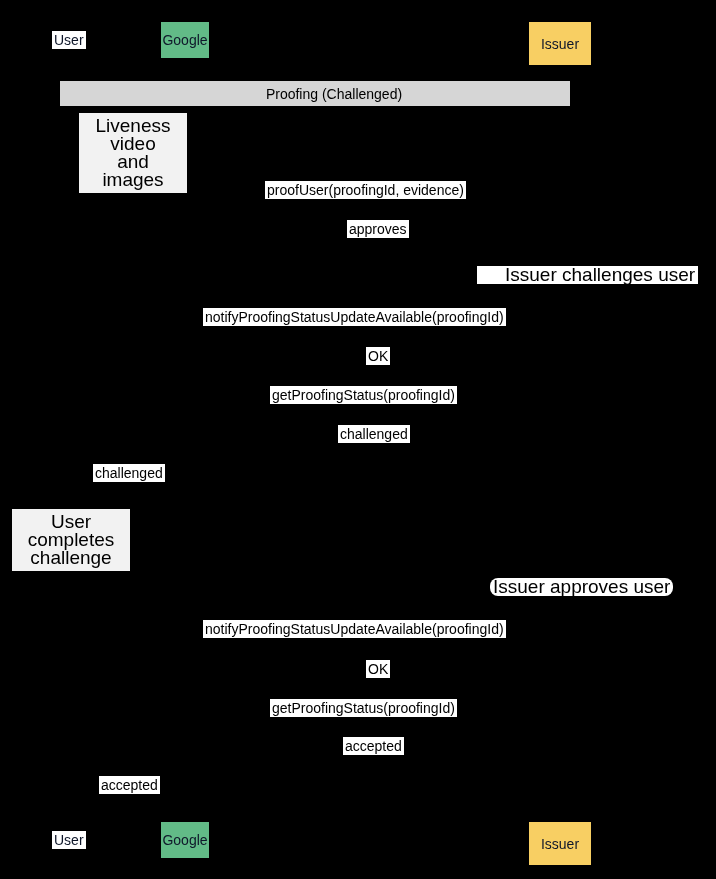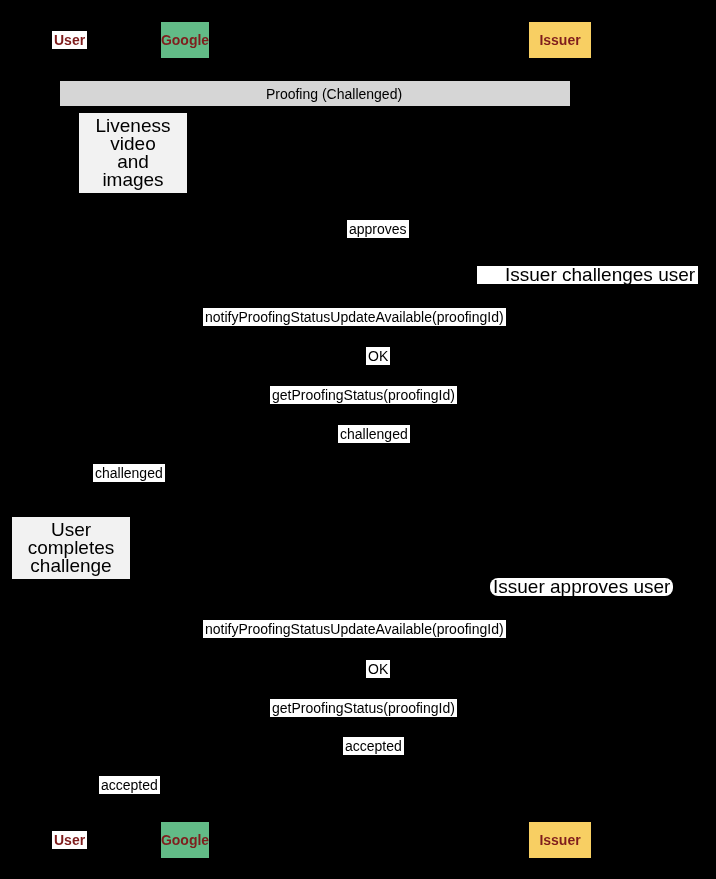--- a/index.html
+++ b/index.html
@@ -16,38 +16,37 @@
     overflow: hidden;
   }
   
   .actor {
     position: absolute;
     box-sizing: border-box;
     display: flex;
     align-items: center;
     justify-content: center;
     font-size: 14px;
-    color: #7f1d1d;
+    color: #0f172a;
     white-space: nowrap;
-    font-weight: bold;
   }
   .actor.plain {
     background: #ffffff;
     padding: 0 2px;
     height: 18px;
     font-size: 14px;
   }
   .actor.green {
     background: #62bb87;
     height: 36px;
     width: 48px;
   }
   .actor.yellow {
     background: #f8cf63;
-    height: 36px;
+    height: 43px;
     width: 62px;
   }
   
   .section-bar {
     position: absolute;
     box-sizing: border-box;
     background: #d6d6d6;
     color: #000000;
     font-size: 14px;
     display: flex;
@@ -95,36 +94,37 @@
 
   <div class="actor green" style="left:161px; top:22px;">Google</div>
 
   <div class="actor yellow" style="left:529px; top:22px;">Issuer</div>
 
   <div class="section-bar" style="left:60px; top:81px; width:510px; height:25px;">Proofing (Challenged)</div>
 
   <div class="note" style="left:79px; top:113px; width:108px;">Liveness video
 and images</div>
 
+  <div class="msg" style="left:265px; top:181px;">proofUser(proofingId, evidence)</div>
 
   <div class="msg" style="left:347px; top:220px;">approves</div>
 
   <div class="note single" style="left:477px; top:266px;padding-left:28px;">Issuer challenges user</div>
 
   <div class="msg" style="left:203px; top:308px;">notifyProofingStatusUpdateAvailable(proofingId)</div>
 
   <div class="msg" style="left:366px; top:347px;">OK</div>
 
   <div class="msg" style="left:270px; top:386px;">getProofingStatus(proofingId)</div>
 
   <div class="msg" style="left:338px; top:425px;">challenged</div>
 
   <div class="msg" style="left:93px; top:464px;">challenged</div>
 
-  <div class="note" style="left:12px; top:509px; width:118px;margin-top:8px;">User completes
+  <div class="note" style="left:12px; top:509px; width:118px;">User completes
 challenge</div>
 
   <div class="note single" style="left:490px; top:578px;border-radius:8px;">Issuer approves user</div>
 
   <div class="msg" style="left:203px; top:620px;">notifyProofingStatusUpdateAvailable(proofingId)</div>
 
   <div class="msg" style="left:366px; top:660px;">OK</div>
 
   <div class="msg" style="left:270px; top:699px;">getProofingStatus(proofingId)</div>
 

